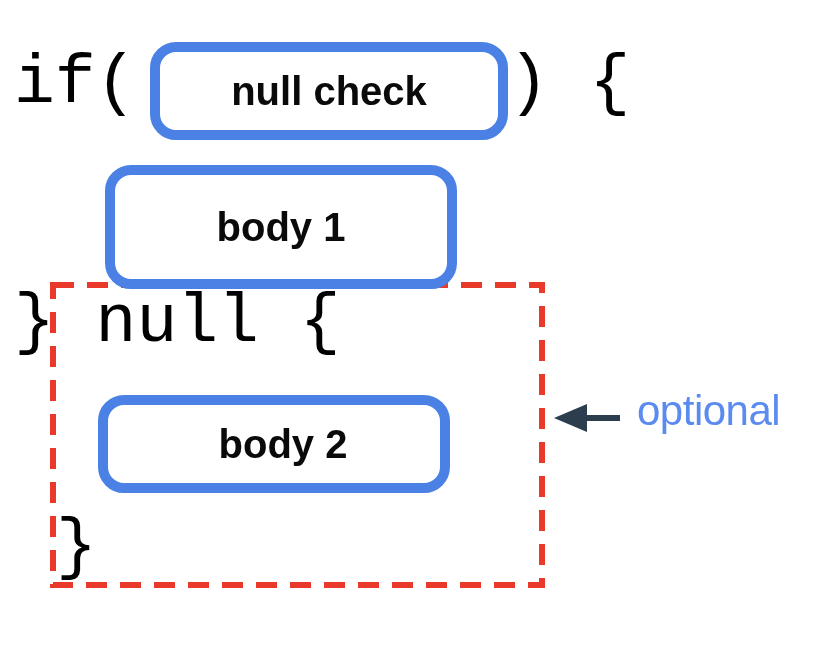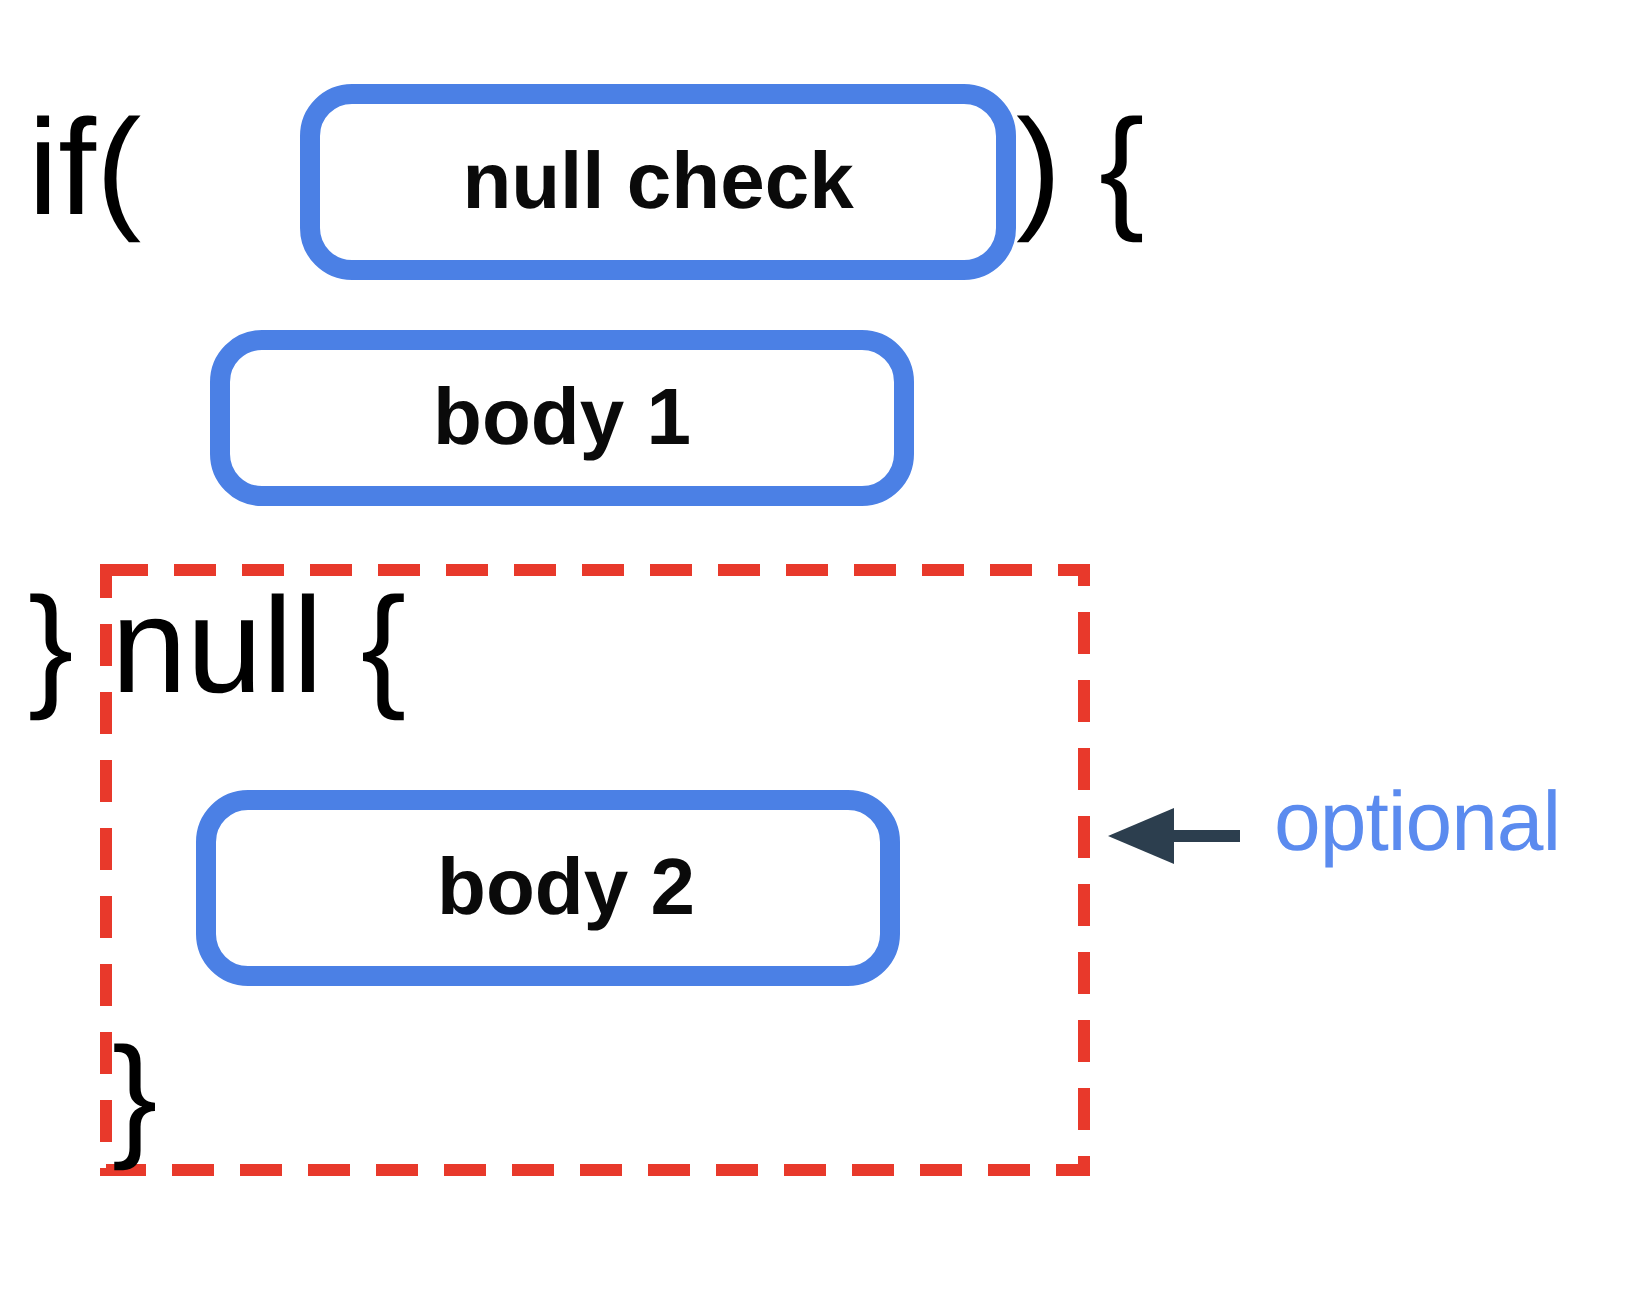--- a/index.html
+++ b/index.html
@@ -10,21 +10,21 @@
   .canvas {
     position: relative;
     width: 814px;
     height: 648px;
     background: #ffffff;
     overflow: hidden;
     font-family: "Liberation Sans", sans-serif;
   }
   .code {
     position: absolute;
-    font-family: Liberation Sans, sans-serif;
+    font-family: Liberation Mono, monospace;
     font-size: 68px;
     line-height: 1;
     color: var(--code-black, #000);
     white-space: pre;
     letter-spacing: 0;
   }
   .code-line-1 { left: 14px;  top: 50px; }
   .code-close  { left: 508px; top: 50px; }
   .code-line-2 { left: 14px;  top: 289px; }
   .code-line-3 { left: 56px;  top: 514px; }
@@ -33,21 +33,21 @@
     position: absolute;
     box-sizing: border-box;
     border: 10px solid var(--box-border-blue, #4b80e5);
     border-radius: 26px;
     background: #ffffff;
     display: flex;
     align-items: center;
     justify-content: center;
   }
   .box-condition { left: 150px; top: 42px;  width: 358px; height: 98px; }
-  .box-body1     { left: 105px; top: 165px; width: 352px; height: 88px; }
+  .box-body1     { left: 105px; top: 165px; width: 352px; height: 124px; }
   .box-body2     { left: 98px;  top: 395px; width: 352px; height: 98px; padding-left: 18px; }
 
   .box-label {
     font-family: "Liberation Sans", sans-serif;
     font-weight: bold;
     font-size: 40px;
     color: #0a0a0a;
     letter-spacing: 0px;
   }
 

